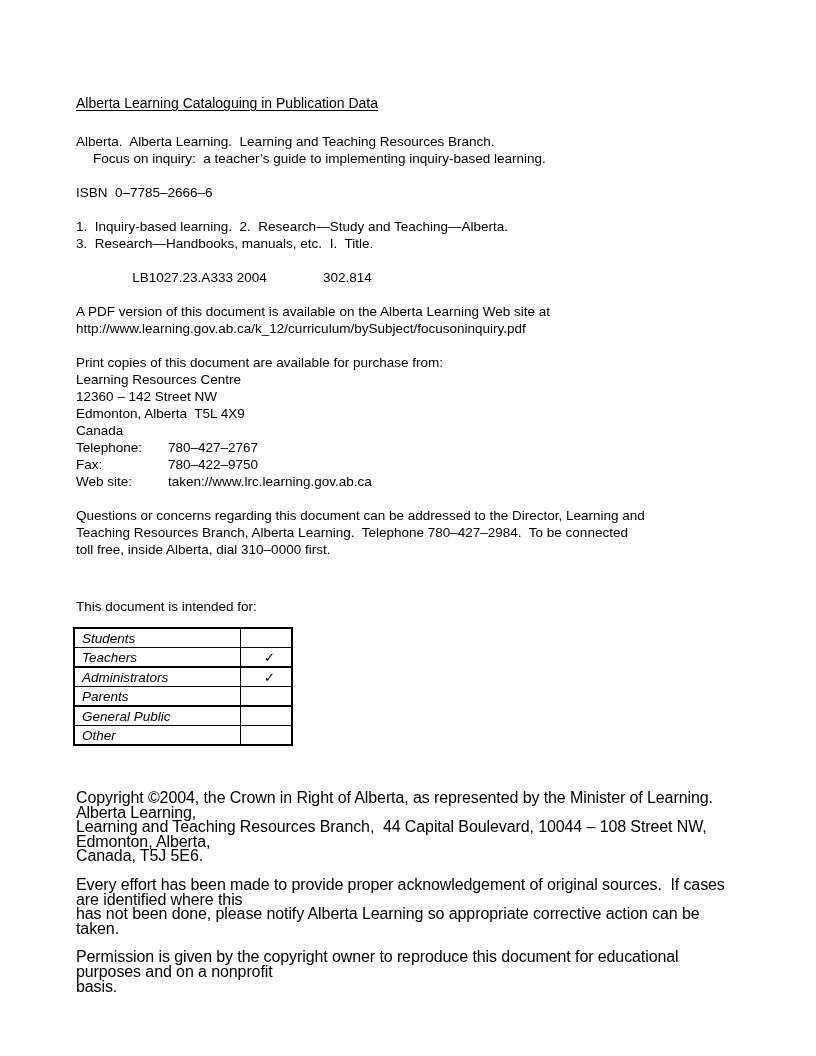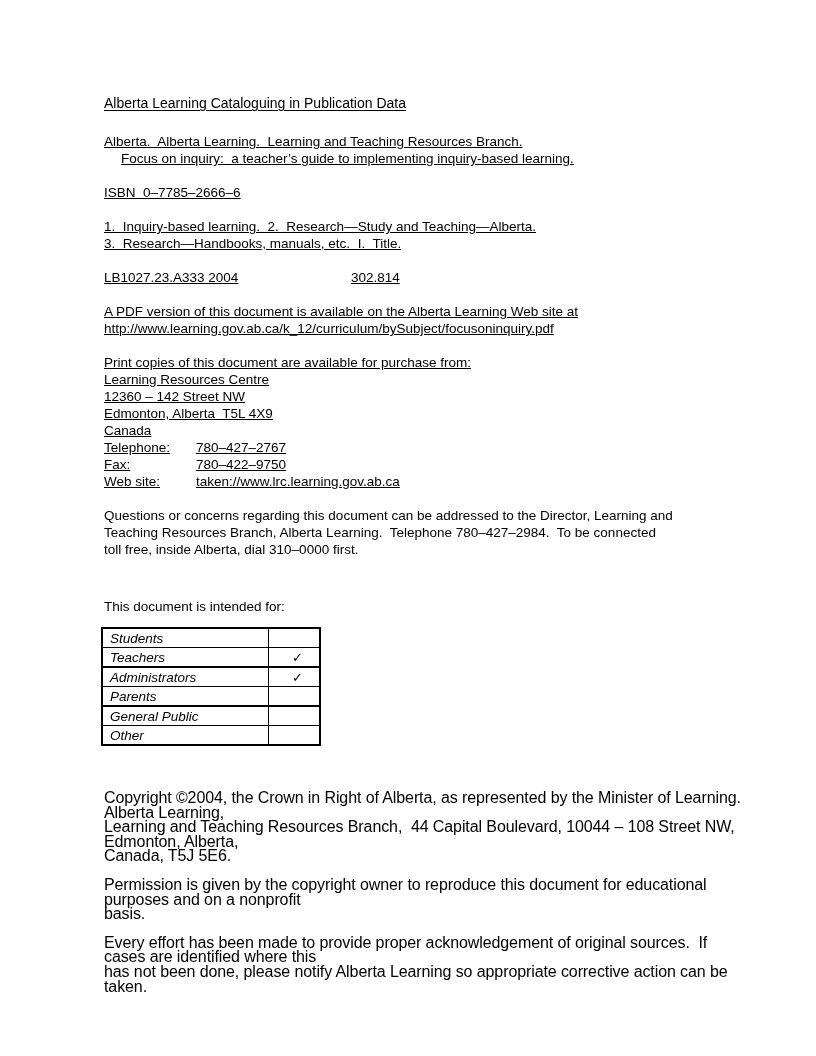--- a/index.html
+++ b/index.html
@@ -2,33 +2,33 @@
 <html><head>
 <meta charset="utf-8">
 <style>
   html, body { margin: 0; padding: 0; background: #ffffff; }
   .page {
     position: relative;
     width: 816px; height: 1056px;
     background: #ffffff; color: #000000;
     font-family: "Liberation Sans", "DejaVu Sans", sans-serif;
     font-size: 13.5px; line-height: 17px;
-    padding: 95px 70px 0 104px;
+    padding: 95px 70px 0 76px;
     box-sizing: border-box; overflow: hidden;
   }
   .txt { white-space: pre-wrap; }
   .heading {
     font-size: 14px; font-weight: normal;
     text-decoration: underline; text-underline-offset: 2px; text-decoration-thickness: 1px;
     margin: 0 0 21px 0;
   }
-  .block { margin: 8px 0 17px 0; text-decoration: underline; }
+  .block { margin: 8px 0 17px 0; }
   .indent { padding-left: 17px; }
   .row { display: flex; }
-  .call-col { width: 247px; flex: none; }
+  .call-col { width: 247px; flex: none; text-align: center; }
   .contact-label { width: 92px; flex: none; }
   .questions-block { margin-bottom: 40px; }
   .intended-label { margin-bottom: 12px; }
   .table-wrap { margin-bottom: 45px; }
   table.audience { border-collapse: collapse; border: 2px solid #000; margin-left: -3px; }
   table.audience td { border: 1px solid #000; height: 18px; padding: 0 0 0 7px; font-style: italic; }
   table.audience tr.thick td { border-bottom-width: 2px; }
   td.label-cell { width: 158px; }
   td.check-cell { width: 43px; text-align: center; font-style: normal; font-size: 13px; padding: 0; }
   .small { font-size: 16px; line-height: 14.6px; letter-spacing: -0.1px; }
@@ -122,22 +122,22 @@
     </table>
   </div>
 
   <div class="small small-block">
     <div class="txt">Copyright ©2004, the Crown in Right of Alberta, as represented by the Minister of Learning.  Alberta Learning,</div>
     <div class="txt">Learning and Teaching Resources Branch,  44 Capital Boulevard, 10044 – 108 Street NW, Edmonton, Alberta,</div>
     <div class="txt">Canada, T5J 5E6.</div>
   </div>
 
   <div class="small small-block">
-    <div class="txt">Permission is given by the copyright owner to reproduce this document for educational purposes and on a nonprofit</div>
-    <div class="txt">basis.</div>
+    <div class="txt">Every effort has been made to provide proper acknowledgement of original sources.  If cases are identified where this</div>
+    <div class="txt">has not been done, please notify Alberta Learning so appropriate corrective action can be taken.</div>
   </div>
 
   <div class="small small-block">
-    <div class="txt">Every effort has been made to provide proper acknowledgement of original sources.  If cases are identified where this</div>
-    <div class="txt">has not been done, please notify Alberta Learning so appropriate corrective action can be taken.</div>
+    <div class="txt">Permission is given by the copyright owner to reproduce this document for educational purposes and on a nonprofit</div>
+    <div class="txt">basis.</div>
   </div>
 
 </div>
 
 </body></html>

